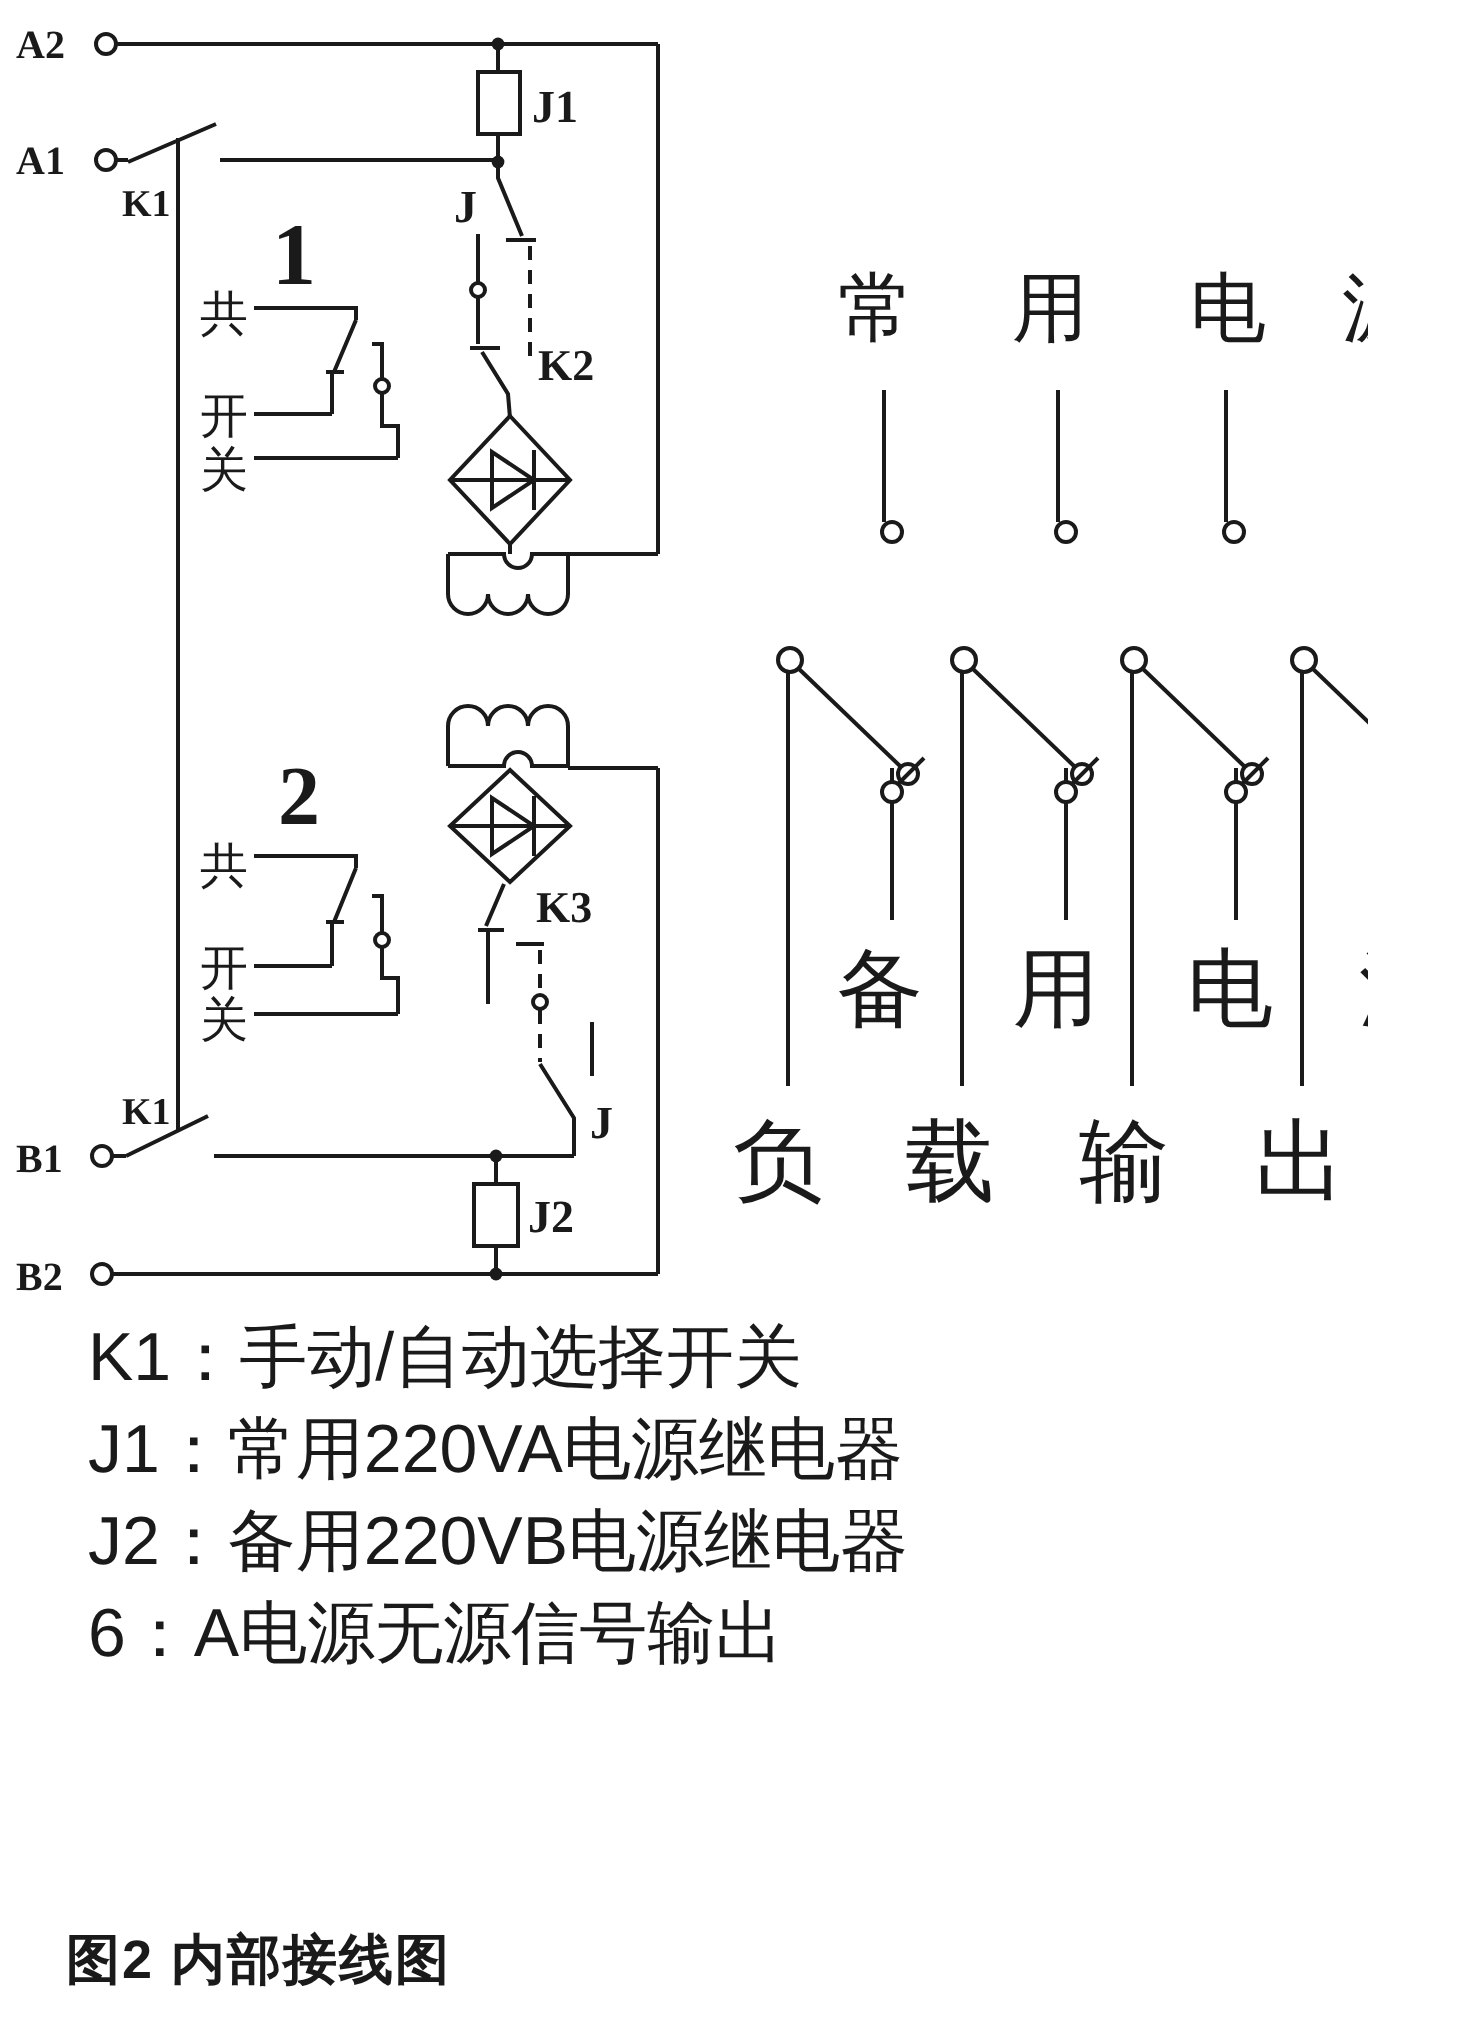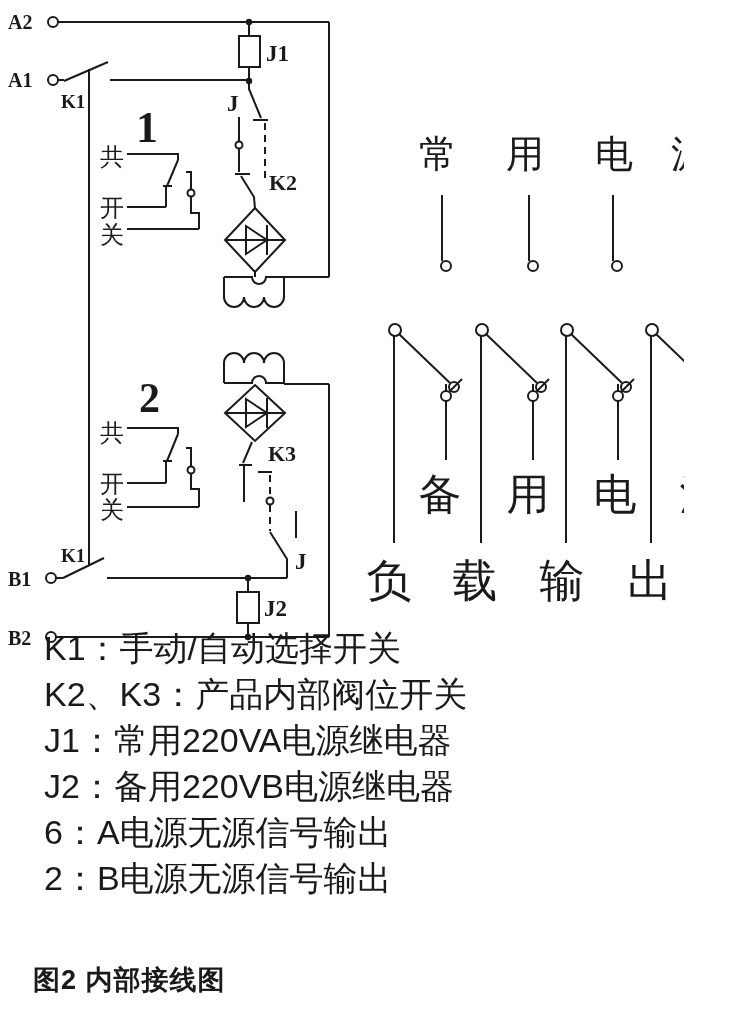--- a/index.html
+++ b/index.html
@@ -6,21 +6,21 @@
   #stage{position:relative;width:684px;height:1017px;background:#ffffff;overflow:hidden;
          font-family:"Liberation Sans","DejaVu Sans",sans-serif;color:#1a1a1a;}
   svg{position:absolute;left:0;top:0;}
   svg .w{stroke:#1a1a1a;stroke-width:2;fill:none;}
   svg .dash{stroke:#1a1a1a;stroke-width:2;fill:none;stroke-dasharray:7 5;}
   svg .dot{fill:#1a1a1a;stroke:none;}
   svg .oc{stroke:#1a1a1a;stroke-width:2;fill:#ffffff;}
   svg text{fill:#1a1a1a;}
   svg .slab{font-family:"Liberation Serif","DejaVu Serif",serif;font-weight:bold;}
   svg .cjk{font-family:"Liberation Sans","DejaVu Sans",sans-serif;}
-  .legend{position:absolute;left:44px;top:625px;font-size:34px;line-height:46px;
+  .legend{position:absolute;left:44px;top:656px;font-size:34px;line-height:46px;
           white-space:nowrap;color:#1a1a1a;}
   .caption{position:absolute;left:33px;top:962px;font-size:27px;font-weight:bold;
            letter-spacing:1px;color:#1a1a1a;}
 </style>
 </head>
 <body>
 
 <div id="stage">
 
 <svg width="740" height="650" viewBox="0 0 740 650">
@@ -182,22 +182,20 @@
   <g text-anchor="middle">
     <text class="cjk" x="389" y="596" font-size="45">负</text>
     <text class="cjk" x="475" y="596" font-size="45">载</text>
     <text class="cjk" x="562" y="596" font-size="45">输</text>
     <text class="cjk" x="650" y="596" font-size="45">出</text>
   </g>
 </svg>
 
 <div class="legend">
   <div>K1：手动/自动选择开关</div>
-  <div>K2、K3：产品内部阀位开关</div>
   <div>J1：常用220VA电源继电器</div>
   <div>J2：备用220VB电源继电器</div>
   <div>6：A电源无源信号输出</div>
-  <div>2：B电源无源信号输出</div>
 </div>
 
 <div class="caption">图2 内部接线图</div>
 
 </div>
 
 </body></html>

